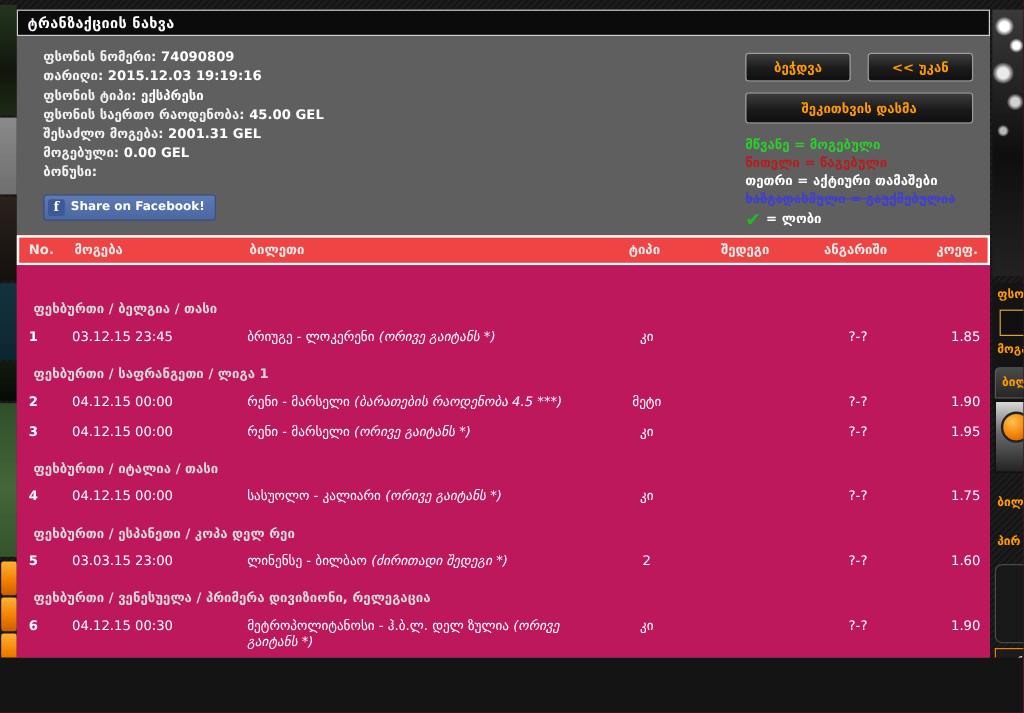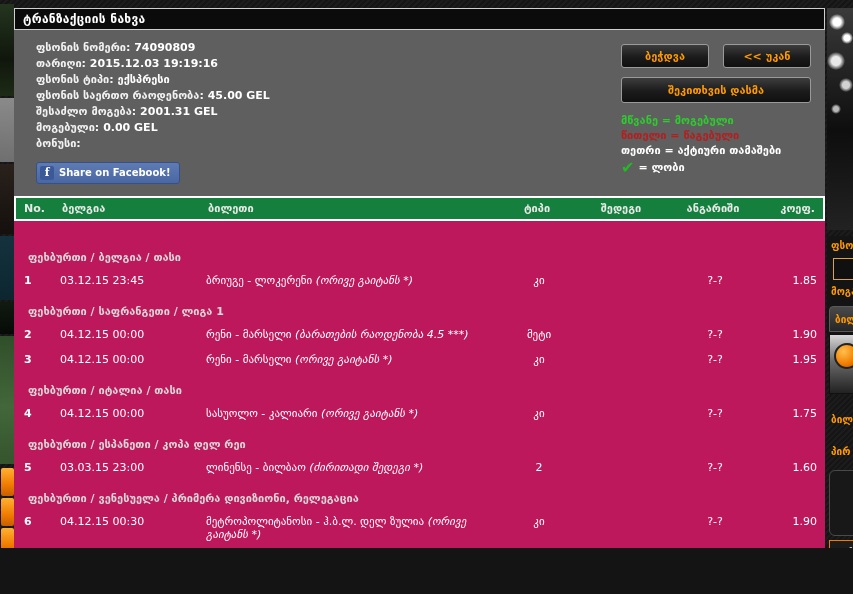--- a/index.html
+++ b/index.html
@@ -67,21 +67,21 @@
   .lg-won { color:#2ecc2e; }
   .lg-lost { color:#b61d1d; }
   .lg-active { color:#ffffff; }
   .lg-cancel { color:#3f3fd0; text-decoration:line-through; }
   .lg-check { color:#ffffff; display:flex; align-items:center; gap:4px; margin-top:2px; }
   .check-ic { color:#22bb22; font-size:16px; line-height:14px; }
 
   
   .grid { display:grid; grid-template-columns:38px 146px 1fr 80px 88px 96px 54px; align-items:start; }
   .table-header {
-    background:#15803d; border:2px solid #ffffff; color:#e8e8e8;
+    background:#ef4444; border:2px solid #ffffff; color:#e8e8e8;
     font-size:11px; font-weight:bold; padding:4px 8px; align-items:center;
   }
   .c-type,.c-result,.c-score { text-align:center; }
   .c-coef { text-align:right; }
   .table-body { background:#be185d; padding:20px 0 10px 0; min-height:336px; }
   .group-hdr { color:#d8d8d8; font-size:11px; font-weight:bold; padding:10px 0 6px 14px; }
   .trow { padding:4px 8px 8px 8px; color:#ffffff; font-size:11px; }
   .trow .c-no { font-weight:bold; padding-left:2px; }
   .ticket .note { font-style:italic;margin-top:32px; }
   .tbl-footer { text-align:right; color:#cfcfcf; font-size:11px; font-weight:bold; padding:14px 10px 0 0; }
@@ -171,31 +171,32 @@
         <div class="info-right">
           <div class="btn-row">
             <button class="act-btn act-small">ბეჭდვა</button>
             <button class="act-btn act-small">&lt;&lt; უკან</button>
           </div>
           <button class="act-btn act-wide">შეკითხვის დასმა</button>
           <div class="legend">
             <div class="lg-won">მწვანე = მოგებული</div>
             <div class="lg-lost">წითელი = წაგებული</div>
             <div class="lg-active">თეთრი = აქტიური თამაშები</div>
+            <div class="lg-cancel">ხაზგადასმული = გაუქმებულია</div>
             <div class="lg-check">
               <span class="check-ic">✔</span>
               <span>= ლობი</span>
             </div>
           </div>
         </div>
       </div>
 
       <div class="grid table-header">
         <div class="c-no">No.</div>
-        <div class="c-date">ბელგია</div>
+        <div class="c-date">მოგება</div>
         <div class="c-ticket">ბილეთი</div>
         <div class="c-type">ტიპი</div>
         <div class="c-result">შედეგი</div>
         <div class="c-score">ანგარიში</div>
         <div class="c-coef">კოეფ.</div>
       </div>
 
       <div class="table-body">
 
         <div class="group-hdr">ფეხბურთი / ბელგია / თასი</div>

